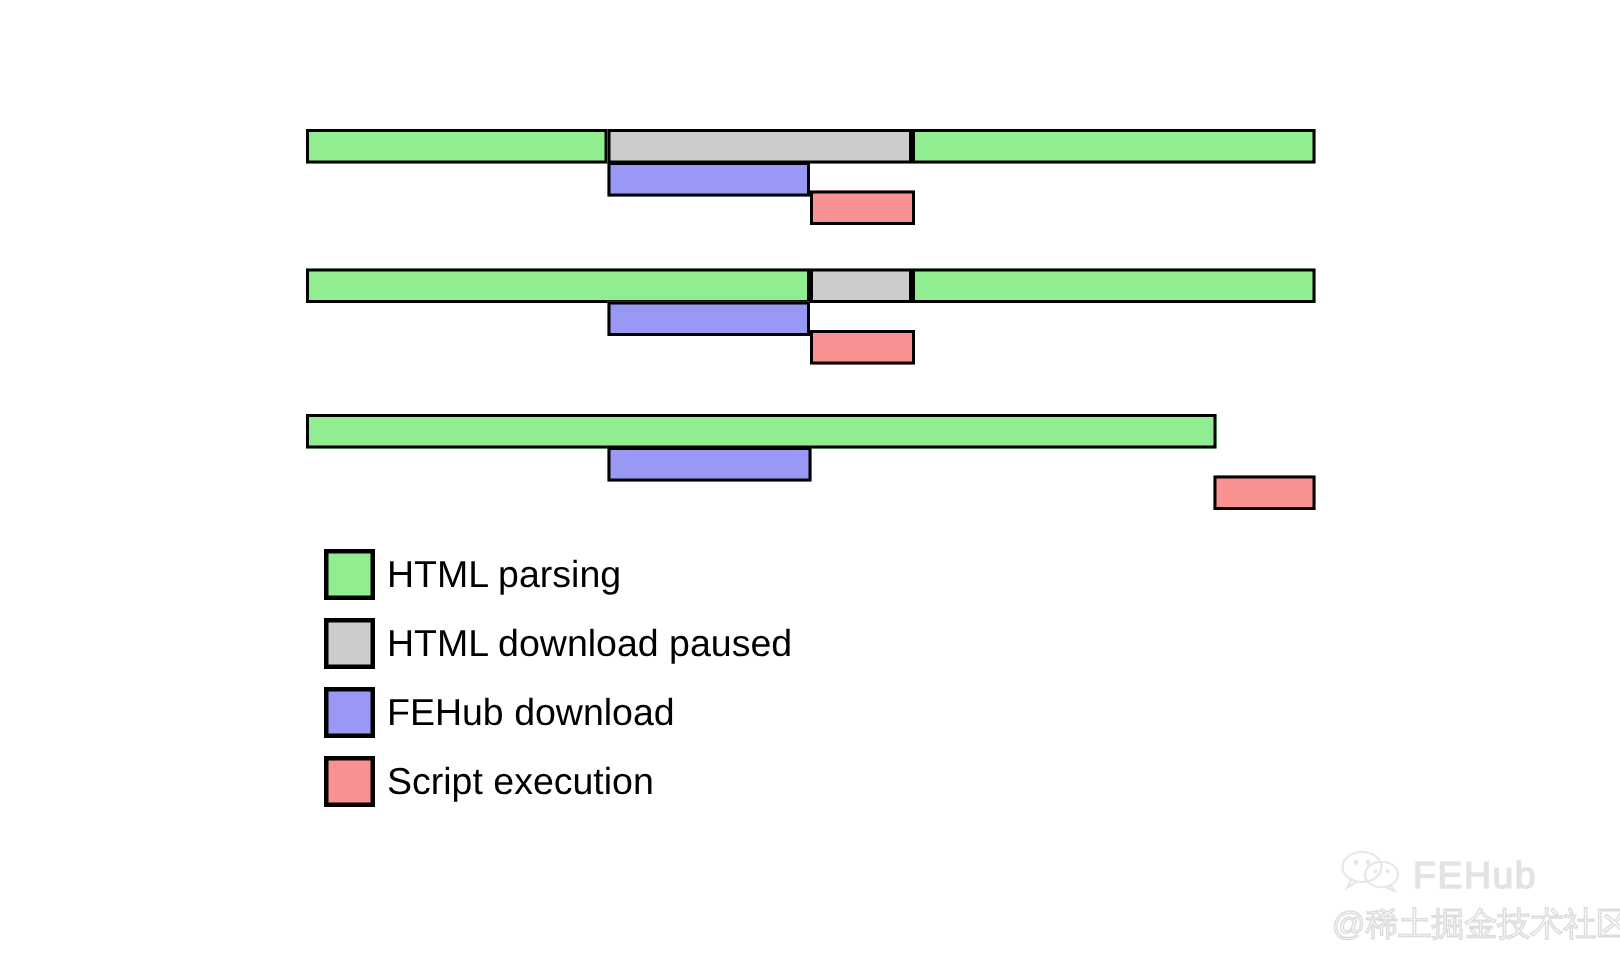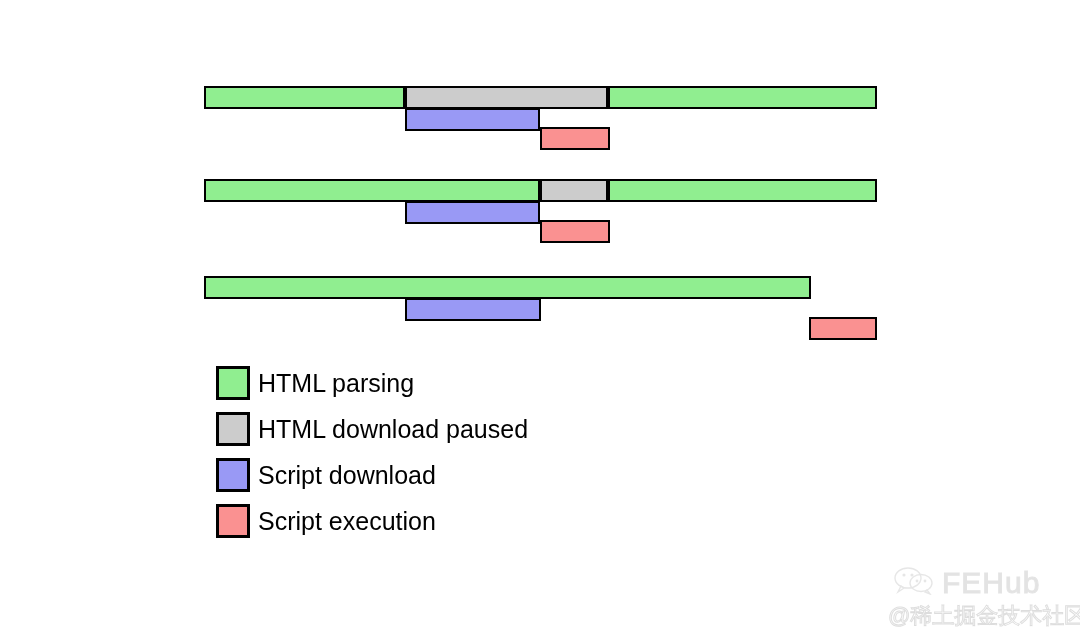--- a/index.html
+++ b/index.html
@@ -84,21 +84,21 @@
   }
   #watermark-brand-row {
     position: absolute;
     left: 6px;
     top: 0;
     display: flex;
     align-items: center;
   }
   #watermark-brand-text {
     margin-left: 4px;
-    font-size: 30px;
+    font-size: 25px;
     line-height: 28px;
     letter-spacing: 1px;
     color: transparent;
     -webkit-text-stroke: 1px #c9c9c9;
     text-shadow: 0 0 0 #c9c9c9;
   }
   #watermark-handle {
     position: absolute;
     left: 0;
     bottom: 0;
@@ -139,21 +139,21 @@
       <div class="legend-item">
         <span class="legend-swatch green"></span>
         <span class="legend-label">HTML parsing</span>
       </div>
       <div class="legend-item">
         <span class="legend-swatch gray"></span>
         <span class="legend-label">HTML download paused</span>
       </div>
       <div class="legend-item">
         <span class="legend-swatch blue"></span>
-        <span class="legend-label">Script download</span>
+        <span class="legend-label">FEHub download</span>
       </div>
       <div class="legend-item">
         <span class="legend-swatch red"></span>
         <span class="legend-label">Script execution</span>
       </div>
     </div>
 
   <div id="watermark">
     <div id="watermark-brand-row">
       <span>

